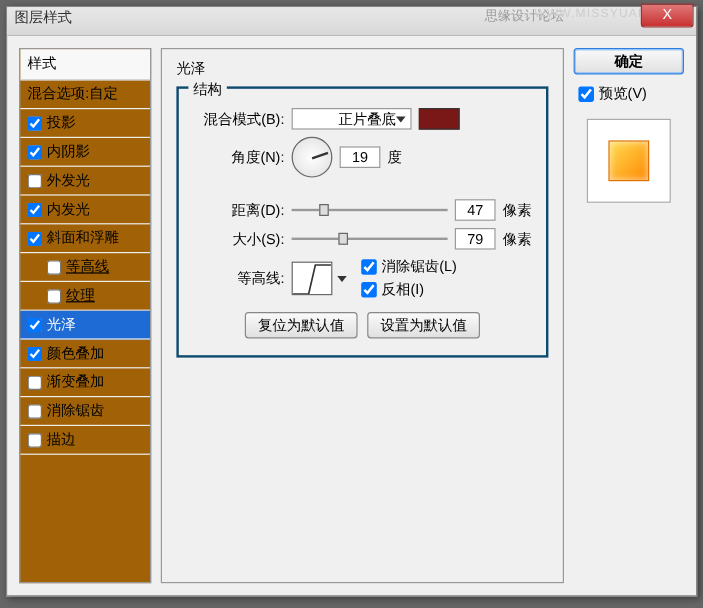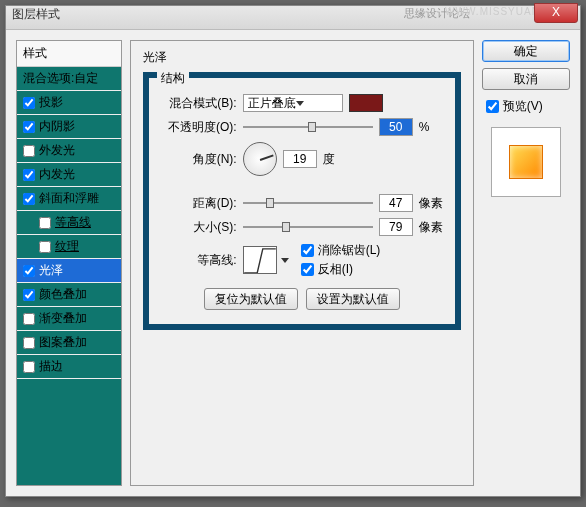--- a/index.html
+++ b/index.html
@@ -4,49 +4,49 @@
 <style>
 * { box-sizing: border-box; margin: 0; padding: 0; font-family: "Microsoft YaHei", sans-serif; font-size: 12px; }
 body { background: #666; width: 586px; height: 507px; overflow: hidden; }
 .window { position: absolute; top: 5px; left: 5px; width: 576px; height: 492px; background: #f0f0f0; border: 1px solid #888; box-shadow: 2px 2px 6px rgba(0,0,0,0.4); }
 .titlebar { height: 24px; background: linear-gradient(#e8e8e8, #d8d8d8); border-bottom: 1px solid #bbb; display: flex; align-items: flex-start; padding: 0 6px; position: relative; }
 .titlebar-text { font-size: 12px; color: #333; }
 .watermark { position: absolute; right: 110px; color: #999; font-size: 11px; }
 .watermark2 { position: absolute; right: 10px; color: #ccc; font-size: 10px; letter-spacing: 1px; }
 .close-btn { position: absolute; right: 2px; top: -3px; width: 44px; height: 20px; background: linear-gradient(#e07878, #c83030); border: 1px solid #933; border-radius: 0 0 3px 3px; color: #fff; text-align: center; line-height: 16px; font-size: 11px; }
 .body { display: flex; padding: 10px; gap: 8px; height: calc(100% - 24px); }
-.sidebar { width: 110px; border: 1px solid #999; background: #0f766e; display: flex; flex-direction: column; }
+.sidebar { width: 110px; border: 1px solid #999; background: #a16207; display: flex; flex-direction: column; }
 .sidebar-header { padding: 4px 6px; border-bottom: 1px solid #ccc; background: #f8f8f8; }
 .sidebar-item { padding: 3px 6px; border-bottom: 1px solid #eee; display: flex; align-items: center; gap: 4px; cursor: pointer; }
 .sidebar-item.indent { padding-left: 22px; text-decoration: underline; }
 .sidebar-item.selected { background: #1e6bd6; color: #fff; }
 .sidebar-item input[type=checkbox] { width: 12px; height: 12px; }
 .main { flex: 1; border: 1px solid #999; background: #f0f0f0; padding: 8px 12px; position: relative; }
 .panel-title { font-size: 12px; margin-bottom: 6px; }
-.fieldset { border: 6px solid #0c4a6e; padding: 10px 12px 14px; position: relative; }
+.fieldset { border: 2px solid #0c4a6e; padding: 10px 12px 14px; position: relative; }
 .fieldset-legend { position: absolute; top: -8px; left: 8px; background: #f0f0f0; padding: 0 4px; font-size: 12px; }
 .row { display: flex; align-items: center; margin: 6px 0; gap: 6px; }
 .row-label { width: 76px; text-align: right; }
-.select { width: 100px; height: 18px; border: 1px solid #999; background: #fff; padding: 0 4px; display: flex; align-items: center; justify-content: flex-start; }
+.select { width: 100px; height: 18px; border: 1px solid #999; background: #fff; padding: 0 4px; display: flex; align-items: center; justify-content: flex-end; }
 .arrow-down { width: 0; height: 0; border-left: 4px solid transparent; border-right: 4px solid transparent; border-top: 5px solid #333; }
 .color-swatch { width: 34px; height: 18px; border: 1px solid #333; background: #7a1818; }
 .slider-track { width: 130px; height: 2px; background: #999; position: relative; }
 .slider-thumb { position: absolute; top: -4px; width: 8px; height: 10px; background: #ddd; border: 1px solid #666; }
 .num-input { width: 34px; height: 18px; border: 1px solid #999; background: #fff; text-align: center; line-height: 16px; }
 .num-input.hl { background: #1e6bd6; color: #fff; }
 .unit { width: 24px; }
 .dial { width: 34px; height: 34px; border: 1px solid #666; border-radius: 50%; background: radial-gradient(#fff, #ddd); position: relative; }
 .dial-needle { position: absolute; left: 50%; top: 50%; width: 14px; height: 1.5px; background: #333; transform-origin: left center; transform: rotate(-19deg); }
 .contour { width: 34px; height: 28px; border: 1px solid #666; background: #fff; position: relative; overflow: hidden; }
 .contour svg { width: 100%; height: 100%; }
 .chk-row { display: flex; align-items: center; gap: 4px; }
 .btn { height: 22px; padding: 0 10px; border: 1px solid #888; background: linear-gradient(#fafafa, #e0e0e0); border-radius: 3px; cursor: pointer; display: inline-flex; align-items: center; }
 .right { width: 92px; display: flex; flex-direction: column; gap: 6px; align-items: stretch; }
 .right .btn { justify-content: center; }
-.btn.primary { border: 1px solid #2a7de1; box-shadow: 0 0 0 1px #9cc7f5 inset; }
+.btn.primary { border: 1px solid #2a7de1; box-shadow: 0 0 0 1px #9cc7f5 inset; font-weight: bold; }
 .preview-chk { display: flex; align-items: center; gap: 4px; padding: 2px 4px; }
 .preview-box { width: 70px; height: 70px; border: 1px solid #aaa; background: #fff; margin: 4px auto 0; display: flex; align-items: center; justify-content: center; }
 .preview-square { width: 34px; height: 34px; background: linear-gradient(135deg, #ffdd55, #ff8800); border: 1px solid #e07000; box-shadow: inset 0 0 6px rgba(255,255,255,0.7); }
 .btn-row { display: flex; gap: 8px; justify-content: center; margin-top: 10px; }
 </style>
 </head>
 <body>
 
 <div class="window">
   <div class="titlebar">
@@ -97,47 +97,39 @@
           <div class="sidebar-item">
             <input type="checkbox" checked="" style="">
             <span>颜色叠加</span>
           </div>
           <div class="sidebar-item">
             <input type="checkbox" style="">
             <span>渐变叠加</span>
           </div>
           <div class="sidebar-item">
             <input type="checkbox" style="">
-            <span>图案叠加</span>
+            <span>消除锯齿</span>
           </div>
           <div class="sidebar-item">
             <input type="checkbox" style="">
             <span>描边</span>
           </div>
         </div>
     </div>
     <div class="main">
       <div class="panel-title">光泽</div>
       <div class="fieldset">
         <div class="fieldset-legend">结构</div>
         <div class="row">
           <span class="row-label">混合模式(B):</span>
           <div class="select">
             <span>正片叠底</span>
             <span class="arrow-down"></span>
           </div>
           <div class="color-swatch"></div>
-        </div>
-        <div class="row">
-          <span class="row-label">不透明度(O):</span>
-          <div class="slider-track">
-              <div class="slider-thumb" style="left:50%"></div>
-            </div>
-          <div class="num-input hl">50</div>
-          <span class="unit">%</span>
         </div>
         <div class="row">
           <span class="row-label">角度(N):</span>
           <div class="dial">
               <div class="dial-needle"></div>
             </div>
           <div class="num-input">19</div>
           <span class="unit">度</span>
         </div>
         <div style="height:6px"></div>
@@ -183,23 +175,20 @@
           <div class="btn">
               <span>设置为默认值</span>
             </div>
         </div>
       </div>
     </div>
     <div class="right">
       <div class="btn primary">
           <span>确定</span>
         </div>
-      <div class="btn">
-          <span>取消</span>
-        </div>
       <label class="preview-chk">
           <input type="checkbox" checked="" style="">
           <span>预览(V)</span>
         </label>
       <div class="preview-box">
         <div class="preview-square"></div>
       </div>
     </div>
   </div>
 </div>

